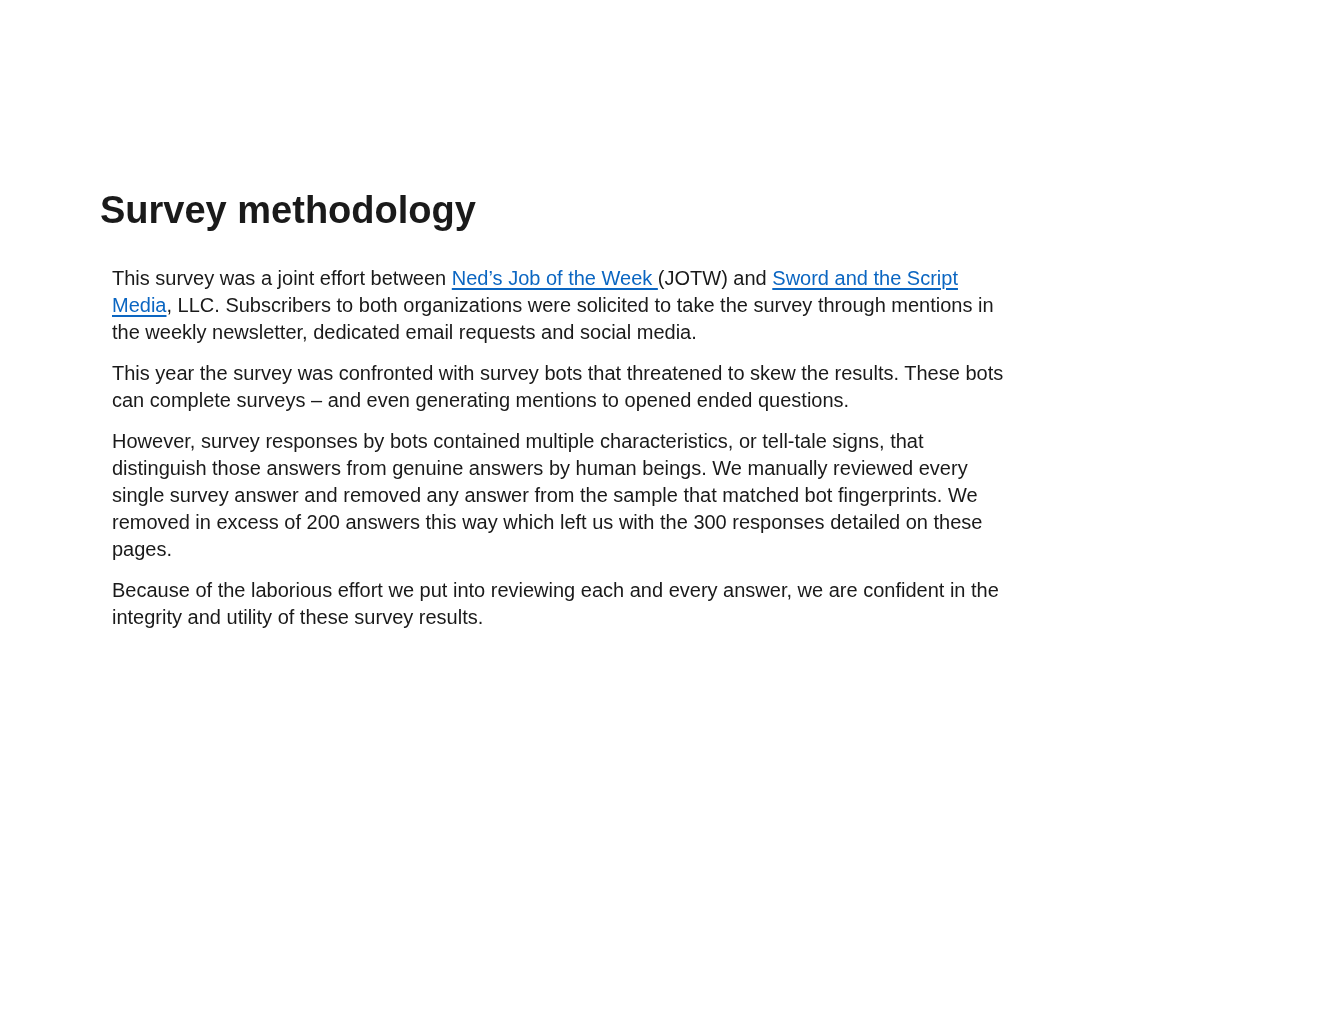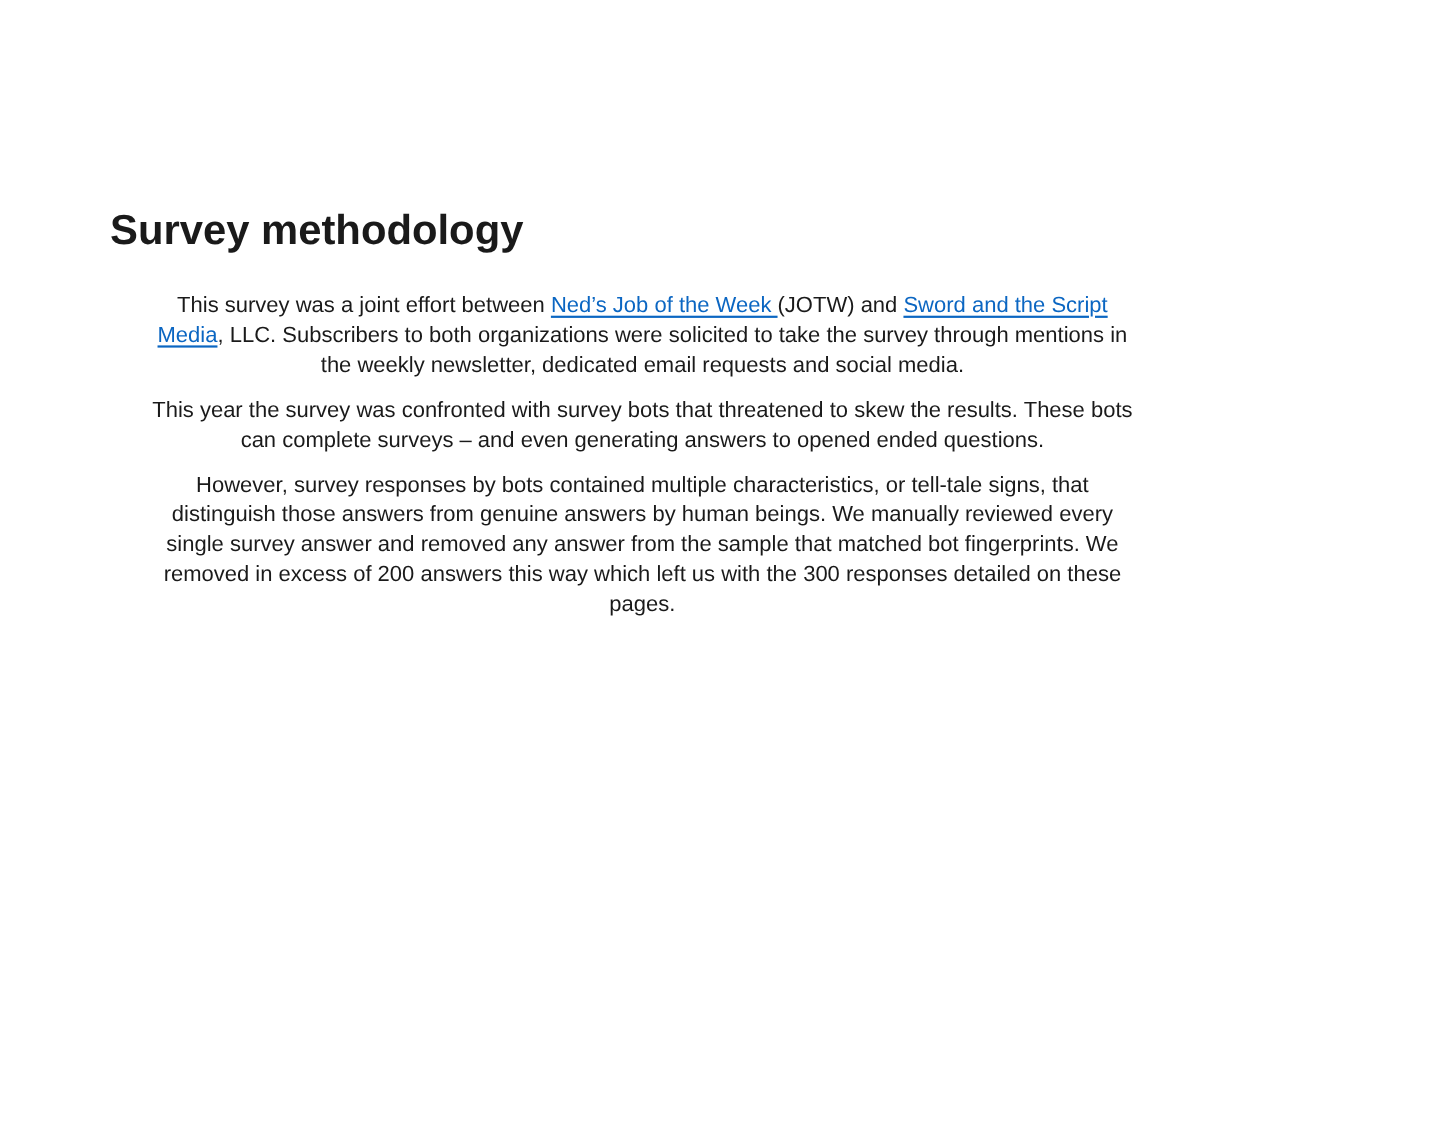--- a/index.html
+++ b/index.html
@@ -24,44 +24,45 @@
     font-size: 38px;
     line-height: 40px;
     letter-spacing: 0;
     color: var(--text-color, #1a1a1a);
     margin: 0 0 35px 0;
   }
   .doc-paragraphs p {
     font-family: "Liberation Sans", sans-serif;
     font-size: 20px;
     line-height: 27px;
-    margin: 0 0 14px 0;
+    margin: 0 0 14px 12px;
     max-width: 1160px;
     white-space: pre-wrap;
     color: var(--text-color, #1a1a1a);
-    text-align: center;
   }
   a.doc-link {
     color: var(--link-color, #0b66c2);
     text-decoration: underline;
     text-decoration-thickness: 2px;
     text-underline-offset: 3px;
     cursor: pointer;
   }
 </style>
 </head>
 <body>
 
 <div class="page">
   <h1 class="doc-heading">Survey methodology</h1>
   <div class="doc-paragraphs">
       <p><span>This survey was a joint effort between </span><a class="doc-link" href="#">Ned’s Job of the Week </a><span>(JOTW) and </span><a class="doc-link" href="#">Sword and the Script
 Media</a><span>, LLC. Subscribers to both organizations were solicited to take the survey through mentions in
 the weekly newsletter, dedicated email requests and social media.</span></p>
       <p><span>This year the survey was confronted with survey bots that threatened to skew the results. These bots
-can complete surveys – and even generating answers to opened ended questions.</span></p>
+can complete surveys – and even generating mentions to opened ended questions.</span></p>
       <p><span>However, survey responses by bots contained multiple characteristics, or tell-tale signs, that
 distinguish those answers from genuine answers by human beings. We manually reviewed every
 single survey answer and removed any answer from the sample that matched bot fingerprints. We
 removed in excess of 200 answers this way which left us with the 300 responses detailed on these
 pages.</span></p>
+      <p><span>Because of the laborious effort we put into reviewing each and every answer, we are confident in the
+integrity and utility of these survey results.</span></p>
     </div>
 </div>
 
 </body></html>

